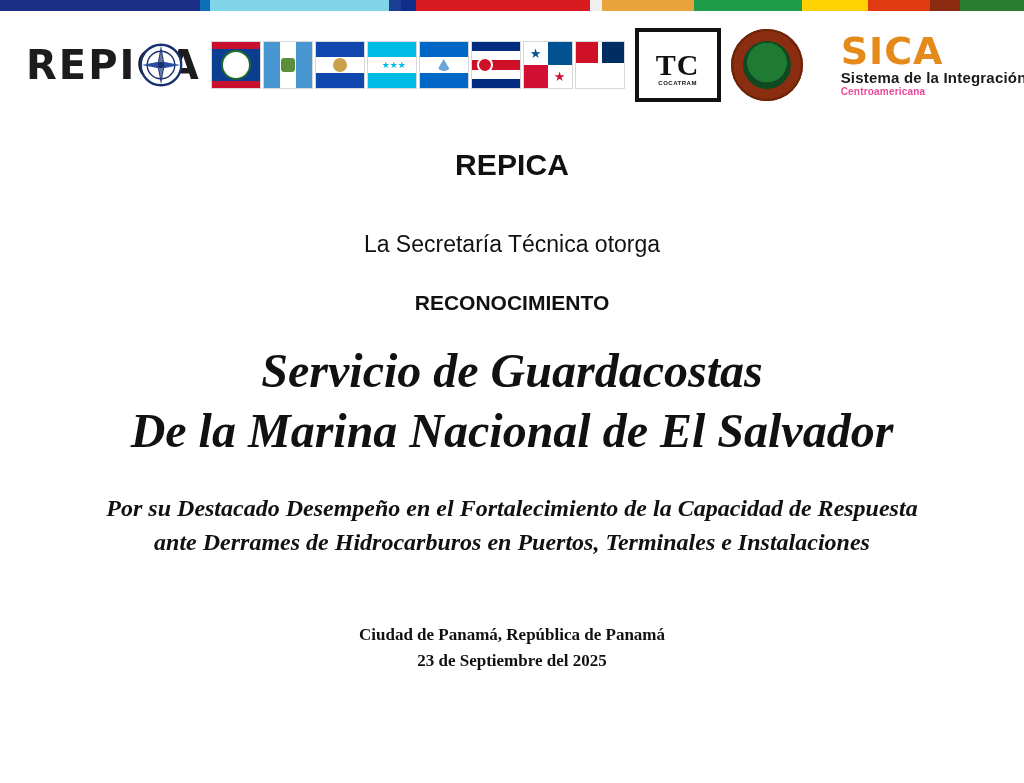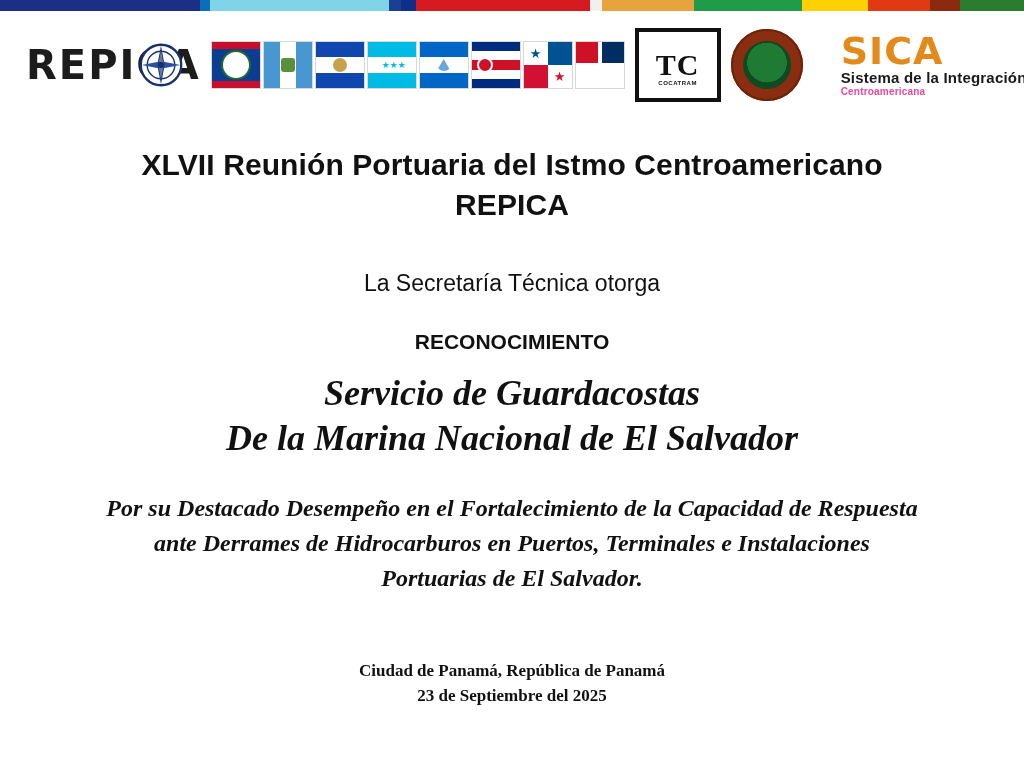--- a/index.html
+++ b/index.html
@@ -193,25 +193,25 @@
     font-weight: 700;
     color: #111;
   }
   .al {
     margin-top: 26px;
     font-family: "Liberation Serif", serif;
     font-size: 26px;
     color: #111;
   }
   .awardee {
-    margin-top: 17px;
+    margin-top: 26px;
     font-family: "Liberation Serif", serif;
     font-style: italic;
     font-weight: 700;
-    font-size: 36px;
+    font-size: 48px;
     line-height: 1.25;
     color: #111;
   }
   .reason {
     margin-top: 30px;
     font-family: "Liberation Serif", serif;
     font-style: italic;
     font-weight: 700;
     font-size: 24px;
     line-height: 1.45;
@@ -330,37 +330,35 @@
       <div class="big">SICA</div>
       <div class="sub1">Sistema de la Integración</div>
       <div class="sub2">Centroamericana</div>
     </div>
   </div>
 </div>
 
 <div class="cert">
 
   <div class="title">
-    <div>XLVII Reunión Portuaria del Istmo Centroamericano</div>
     <div>REPICA</div>
   </div>
 
   <div class="subtitle-otorga">La Secretaría Técnica otorga</div>
 
   <div class="reconocimiento">RECONOCIMIENTO</div>
 
 
   <div class="awardee">
     <div>Servicio de Guardacostas</div>
     <div>De la Marina Nacional de El Salvador</div>
   </div>
 
   <div class="reason">
     <div>Por su Destacado Desempeño en el Fortalecimiento de la Capacidad de Respuesta</div>
     <div>ante Derrames  de Hidrocarburos en Puertos, Terminales e Instalaciones</div>
-    <div>Portuarias de El Salvador.</div>
   </div>
 
   <div class="place">
     <div>Ciudad de Panamá, República de Panamá</div>
     <div>23 de Septiembre del 2025</div>
   </div>
 </div>
 
 </body></html>

